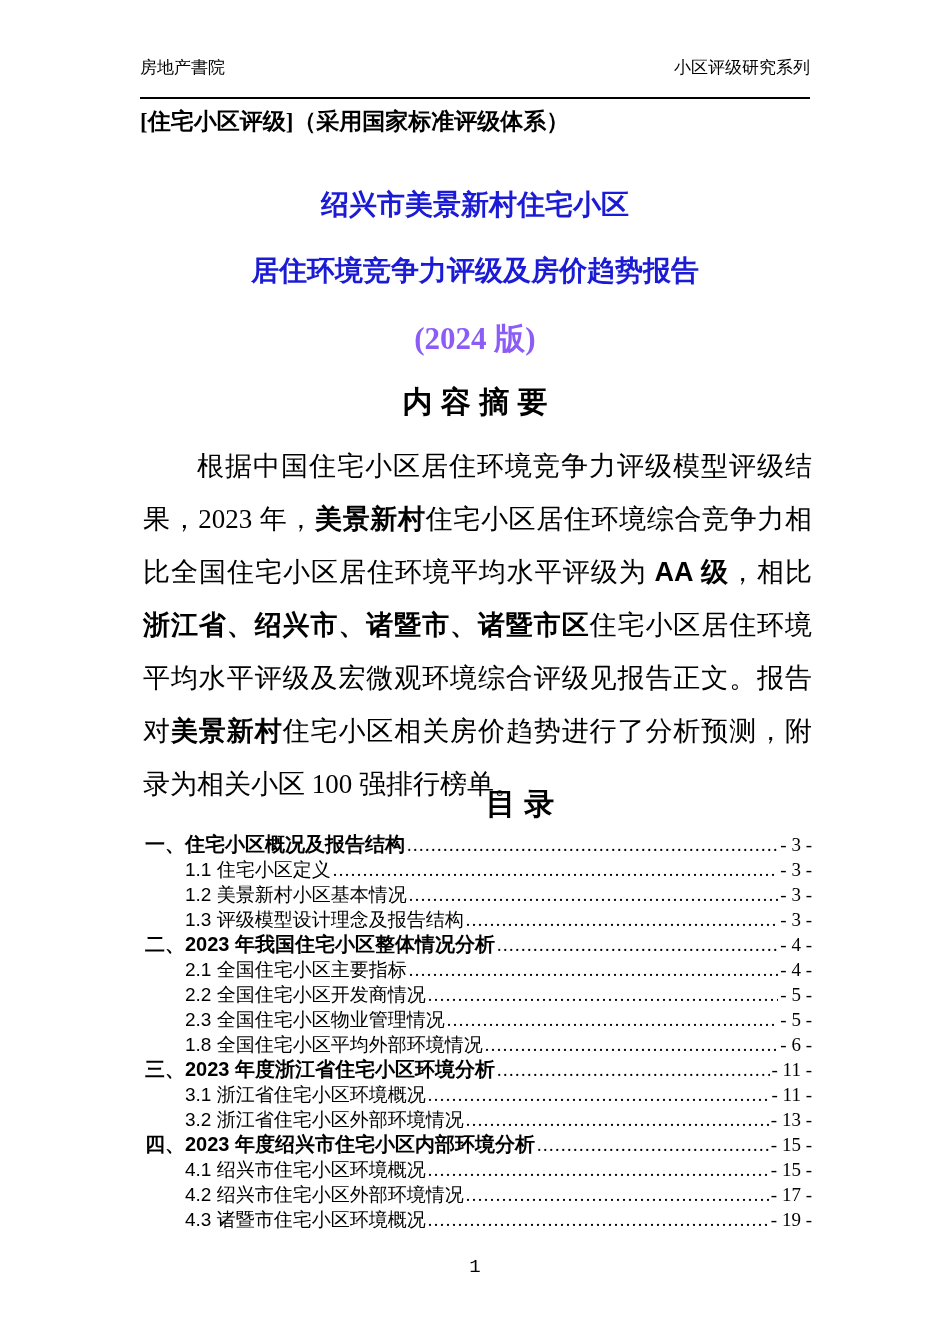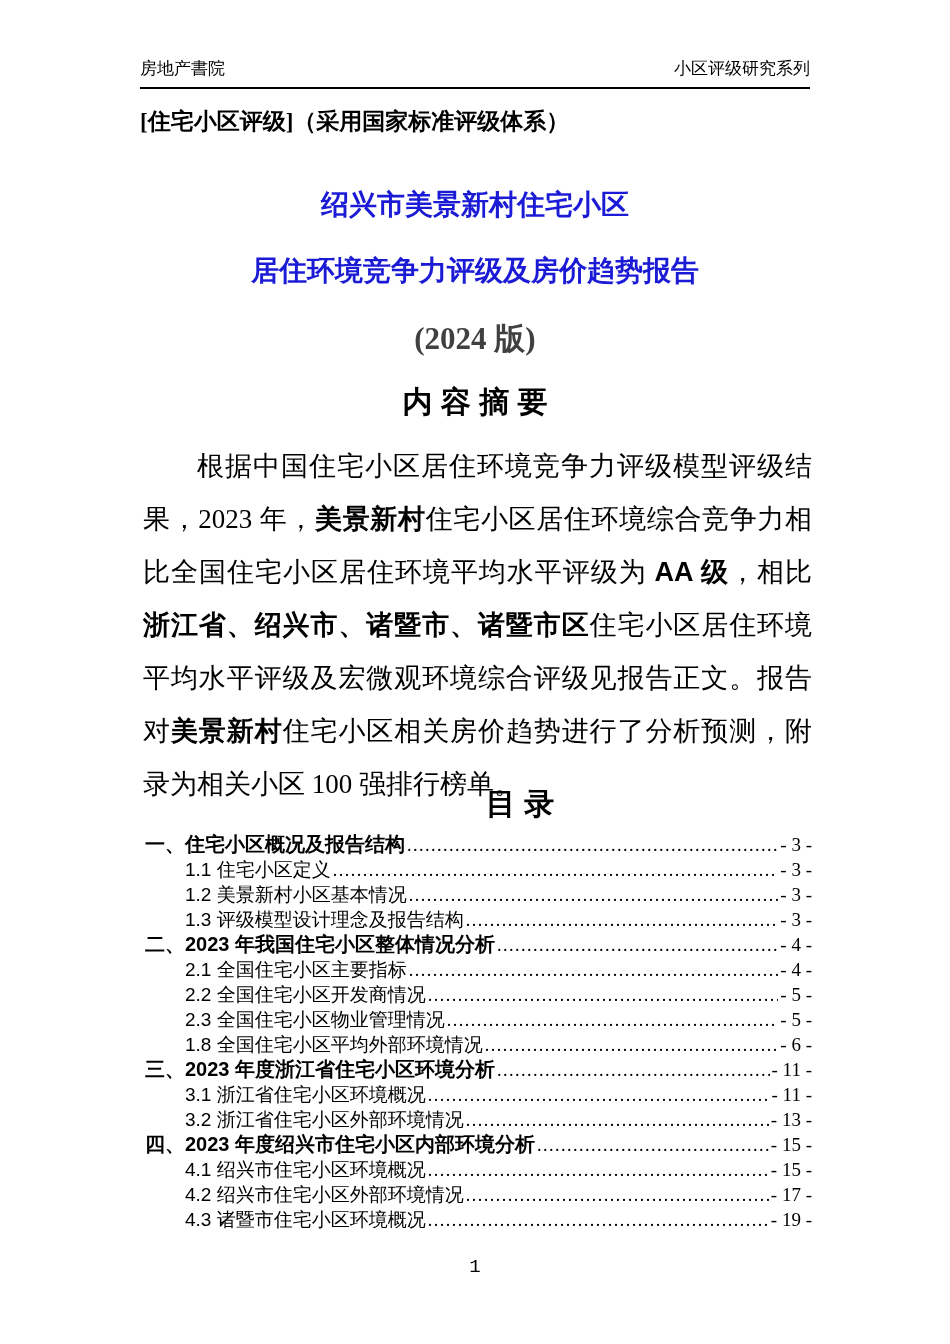--- a/index.html
+++ b/index.html
@@ -9,24 +9,24 @@
     margin:0 auto;
     background:#ffffff;
     color:#000;
     font-family:"Liberation Serif", serif;
     overflow:hidden;
   }
   
   .header{
     position:absolute;top:58px;left:140px;width:670px;
     display:flex;justify-content:space-between;align-items:flex-end;
-    font-family:Liberation Serif, serif;
+    font-family:Liberation Mono, monospace;
     font-size:17px;line-height:22px;
     border-bottom:2px solid #000;
-    padding-bottom:7px;
+    padding-bottom:17px;
   }
   
   .bracket-line{
     position:absolute;top:106px;left:140px;width:670px;
     font-family:"Liberation Serif", serif;
     font-weight:bold;font-size:23px;
   }
   
   .title-1,.title-2{
     position:absolute;left:0;width:100%;
@@ -103,21 +103,21 @@
 
   <div class="header">
     <span>房地产書院</span>
     <span>小区评级研究系列</span>
   </div>
 
   <div class="bracket-line">[住宅小区评级]（采用国家标准评级体系）</div>
 
   <div class="title-1" style="color: rgb(27, 27, 214);">绍兴市美景新村住宅小区</div>
   <div class="title-2" style="color: rgb(27, 27, 214);">居住环境竞争力评级及房价趋势报告</div>
-  <div class="title-3" style="color: #404040;">(2024 版)</div>
+  <div class="title-3" style="color: #8b5cf6;">(2024 版)</div>
 
   <div class="summary-heading">内 容 摘 要</div>
 
   <p class="summary-paragraph"><span>根据中国住宅小区居住环境竞争力评级模型评级结果，2023 年，</span><span class="b">美景新村</span><span>住宅小区居住环境综合竞争力相比全国住宅小区居住环境平均水平评级为 </span><span class="b">AA 级</span><span>，相比</span><span class="b">浙江省、绍兴市、诸暨市、诸暨市区</span><span>住宅小区居住环境平均水平评级及宏微观环境综合评级见报告正文。报告对</span><span class="b">美景新村</span><span>住宅小区相关房价趋势进行了分析预测，附录为相关小区 100 强排行榜单。</span></p>
 
   <div class="toc-heading">目  录</div>
 
   <div class="toc">
       <div class="toc-row level1">
         <span class="toc-label">一、住宅小区概况及报告结构</span>

